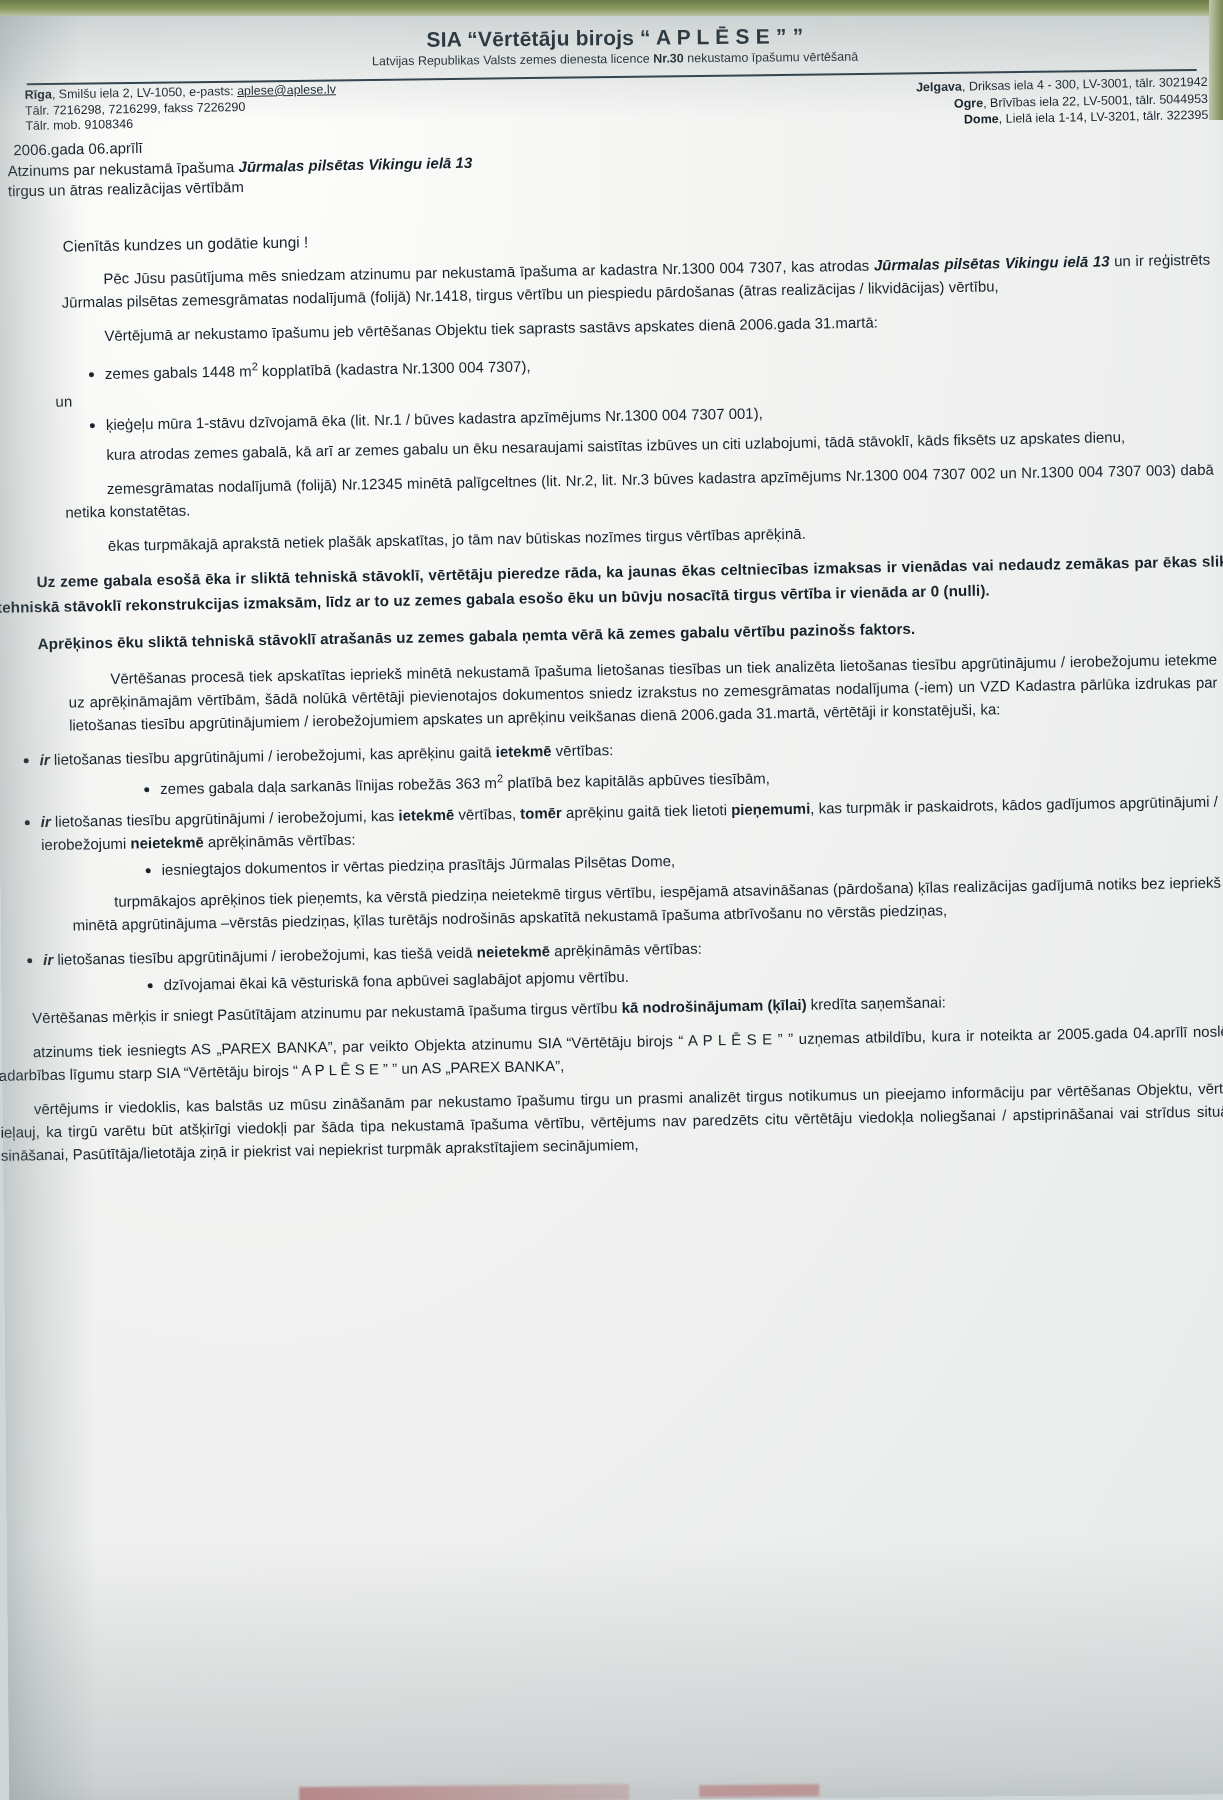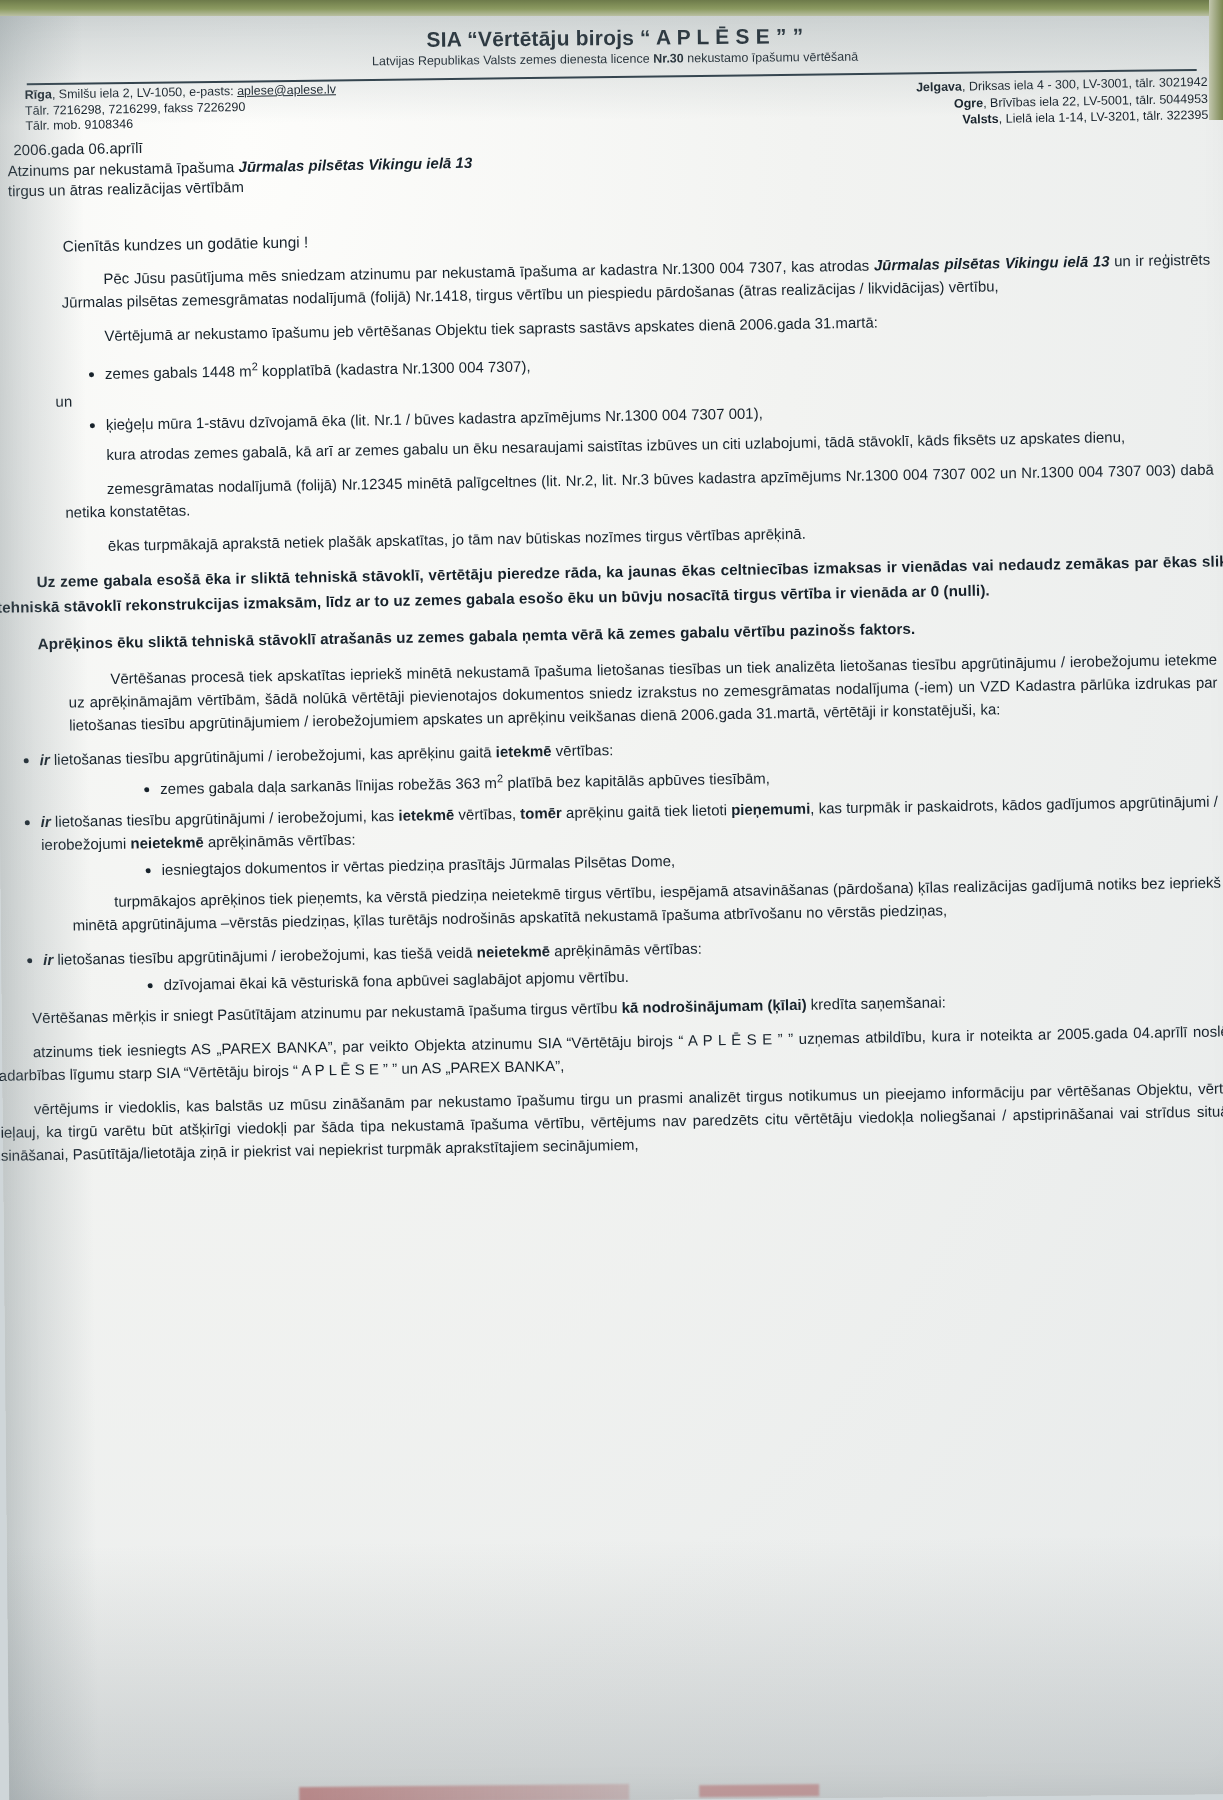--- a/index.html
+++ b/index.html
@@ -154,21 +154,21 @@
 
     <div class="addr-left">
       <div><span class="lbl">Rīga</span><span>, Smilšu iela 2, LV-1050, e-pasts: </span><a href="#">aplese@aplese.lv</a></div>
       <div>Tālr. 7216298, 7216299, fakss 7226290</div>
       <div>Tālr. mob. 9108346</div>
     </div>
 
     <div class="addr-right">
       <div><span class="lbl">Jelgava</span><span>, Driksas iela 4 - 300, LV-3001, tālr. 3021942</span></div>
       <div><span class="lbl">Ogre</span><span>, Brīvības iela 22, LV-5001, tālr. 5044953</span></div>
-      <div><span class="lbl">Valsts</span><span>, Lielā iela 1-14, LV-3201, tālr. 322395</span></div>
+      <div><span class="lbl">Dome</span><span>, Lielā iela 1-14, LV-3201, tālr. 322395</span></div>
     </div>
 
     <div class="date">2006.gada 06.aprīlī</div>
     <div class="subject">
       <span>Atzinums par nekustamā īpašuma </span><i>Jūrmalas pilsētas Vikingu ielā 13</i><br>
       <span>tirgus un ātras realizācijas vērtībām</span>
     </div>
 
     <div class="body">
 

